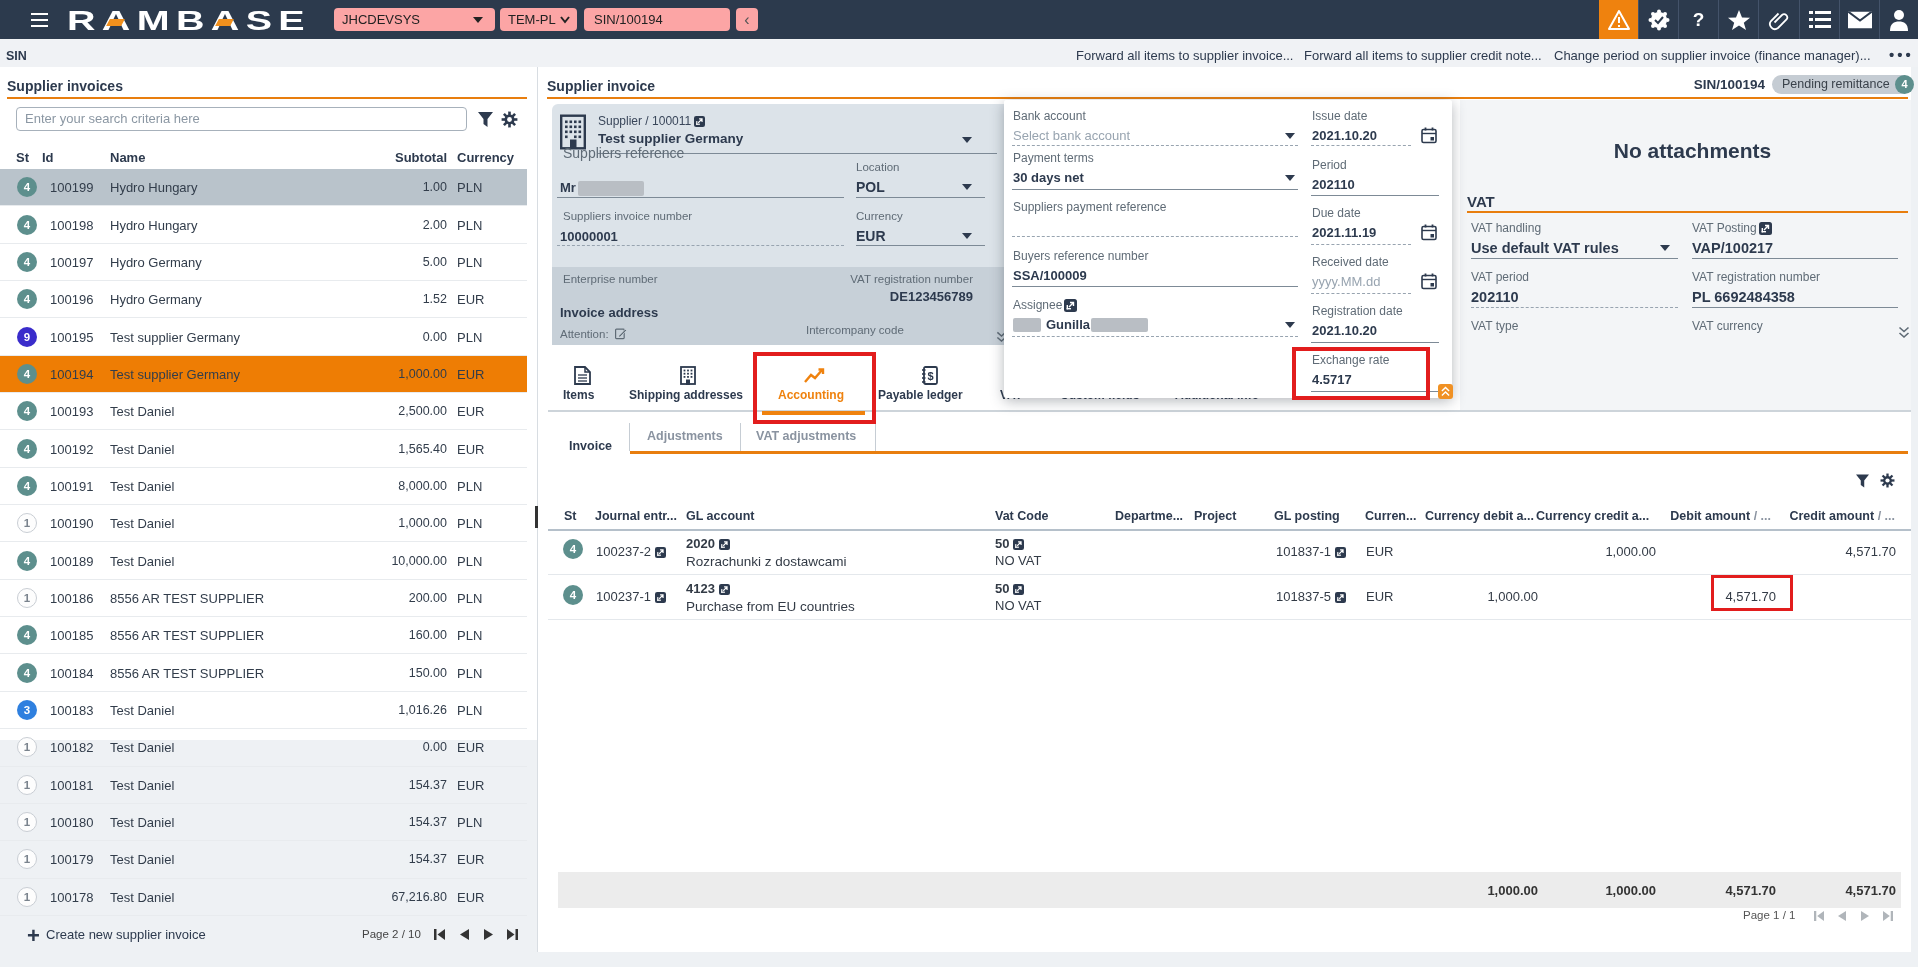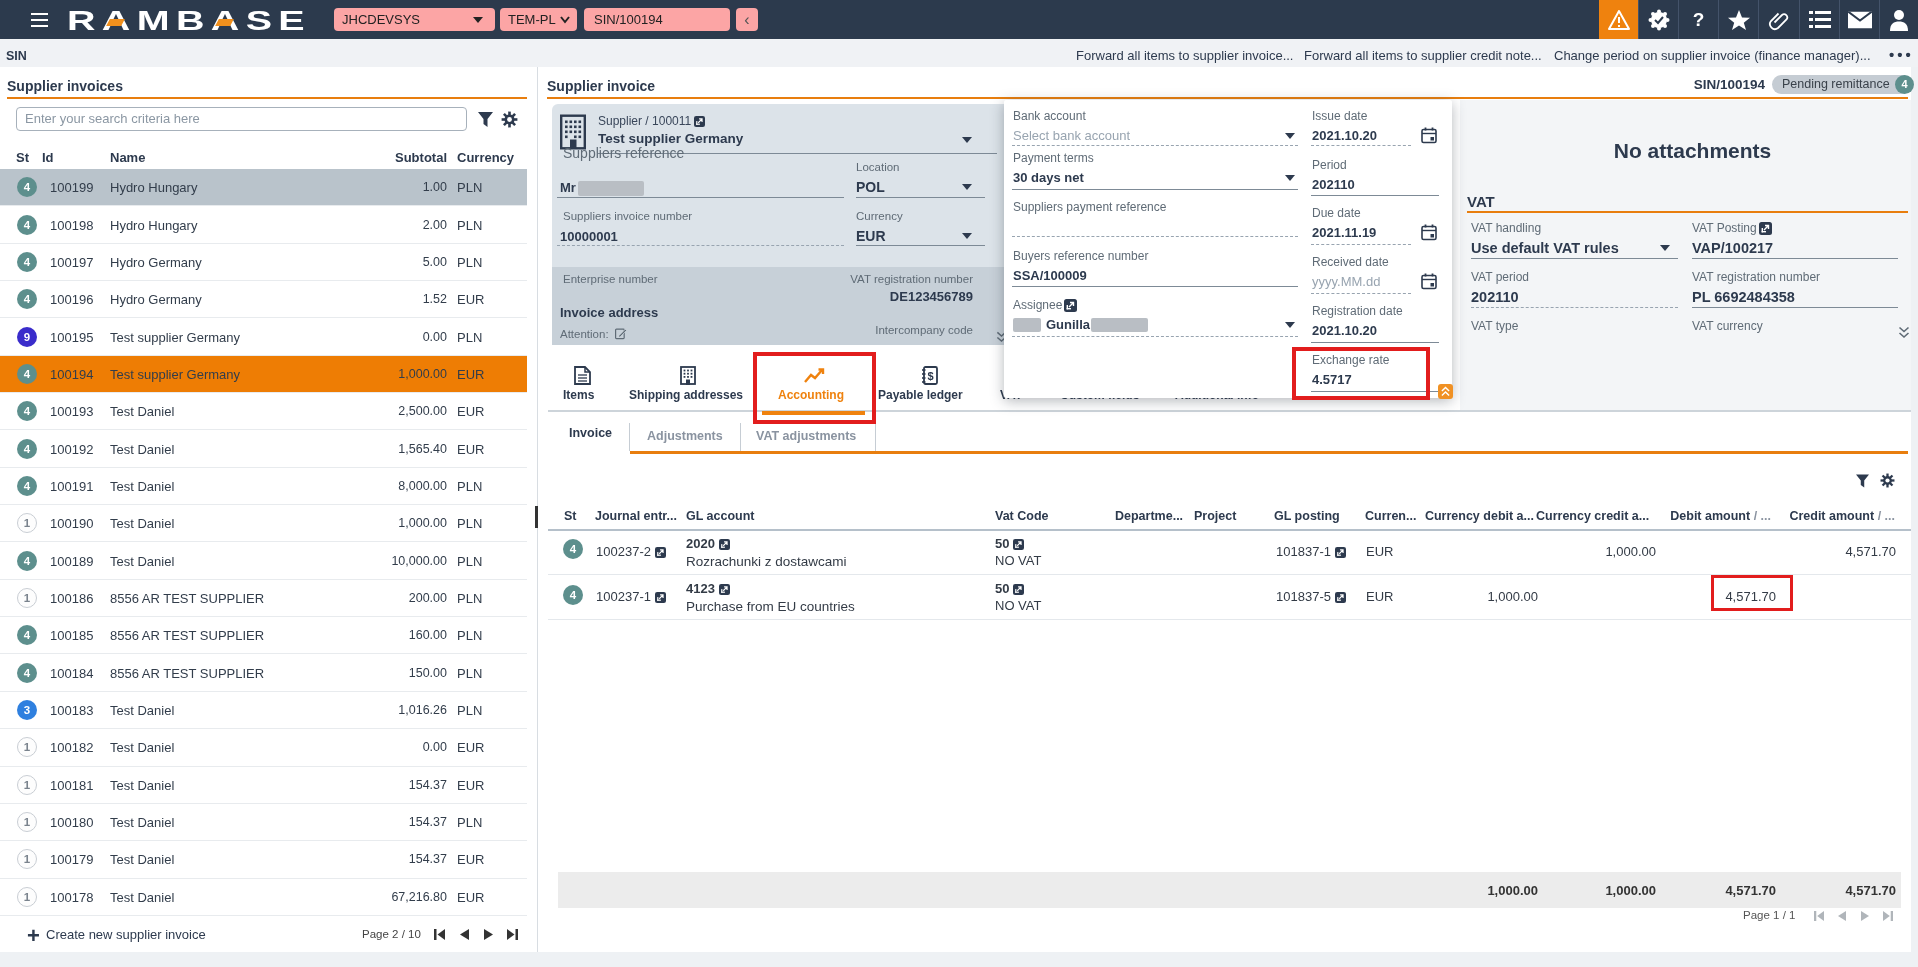--- a/index.html
+++ b/index.html
@@ -14,21 +14,21 @@
 #burger div { position:absolute; left:31px; width:17px; height:2px; background:#fff; }
 #logo { position:absolute; left:67px; top:5px; font-weight:bold; font-size:28px; letter-spacing:4.5px; color:#fff; transform:scaleX(1.41); transform-origin:0 0; white-space:nowrap; }
 .tsel { position:absolute; top:8px; height:23px; background:#fca5a5; border-radius:4px; font-size:13px; color:#222; line-height:23px; white-space:nowrap; }
 .caret { position:absolute; width:0; height:0; border-left:5px solid transparent; border-right:5px solid transparent; border-top:6px solid #222; }
 .ticon { position:absolute; top:0; width:40px; height:39px; border-left:1px solid #44536a; }
 .ticon svg { position:absolute; left:50%; top:50%; transform:translate(-50%,-50%); }
 
 #crumb { position:absolute; left:0; top:39px; width:1918px; height:28px; background:#f0f2f5; }
 .toplink { position:absolute; top:48px; font-size:13px; color:#2d3a4e; white-space:nowrap; }
 
-#lpanel { position:absolute; left:0; top:67px; width:537px; height:885px; background:#fff; }
+#lpanel { position:absolute; left:0; top:67px; width:537px; height:673px; background:#fff; }
 #rpanel { position:absolute; left:538px; top:67px; width:1373px; height:885px; background:#fff; }
 #vdiv { position:absolute; left:537px; top:67px; width:1px; height:885px; background:#d8dde2; }
 #handle { position:absolute; left:535px; top:506px; width:4px; height:22px; background:#333; }
 .ptitle { font-weight:bold; font-size:14px; color:#2d3a4e; white-space:nowrap; }
 .oline { position:absolute; height:2px; background:#e87e0e; }
 
 #search { position:absolute; left:16px; top:40px; width:451px; height:24px; border:1px solid #a7b1bb; border-radius:4px; background:#fff; font-size:13px; color:#8b97a3; line-height:22px; padding-left:8px; }
 .lhdr { position:absolute; top:83px; font-weight:bold; font-size:13px; color:#2d3a4e; white-space:nowrap; }
 #lrows { position:absolute; left:0px; top:102px; width:527px; }
 .lrow { position:relative; height:37.35px; border-bottom:1px solid #e8ebee; font-size:13px; color:#323d4b; }
@@ -398,21 +398,21 @@
   <div class="uline" style="left:856px; top:245px; width:129px;"></div>
   <div class="lbl" style="left:563px; top:273px; font-size:11.5px;">Enterprise number</div>
   <div class="lbl" style="left:803px; top:273px; width:170px; text-align:right; font-size:11.5px;">VAT registration number</div>
   <div class="val" style="left:823px; top:289px; width:150px; text-align:right;">DE123456789</div>
   <div class="abs b navy" style="left:560px; top:305px; font-size:13px;">Invoice address</div>
   <div class="lbl" style="left:560px; top:328px; font-size:11.5px;">Attention:</div>
   <svg class="abs" style="left:615px; top:327px;" width="12" height="13" viewBox="0 0 14 14">
       <rect x="0.7" y="2" width="10" height="11" rx="1" fill="none" stroke="#5f6b76" stroke-width="1.4"></rect>
       <path d="M4.5 9.5 L12 2 L13.5 3.5 L6 11 L4 11.5 Z" fill="#5f6b76" stroke="#dce3e9" stroke-width="0.8"></path>
     </svg>
-  <div class="lbl" style="left:806px; top:324px; width:167px; text-align:right; font-size:11.5px;">Intercompany code</div>
+  <div class="lbl" style="left:806px; top:324px; width:167px; text-align:left; font-size:11.5px;">Intercompany code</div>
   <svg class="abs" style="left:996px; top:331px;" width="11" height="12" viewBox="0 0 12 13">
       <g fill="none" stroke="#5f6b76" stroke-width="1.6">
         <path d="M1.5 1.5 L6 5.5 L10.5 1.5"></path>
         <path d="M1.5 7 L6 11 L10.5 7"></path>
       </g>
     </svg>
 
   <svg class="abs" style="left:574px; top:366px;" width="17" height="19" viewBox="0 0 17 19">
       <path d="M1 1 H11 L16 6 V18 H1 Z" fill="none" stroke="#2d3a4e" stroke-width="1.8"></path>
       <path d="M11 1 V6 H16" fill="none" stroke="#2d3a4e" stroke-width="1.5"></path>
@@ -457,21 +457,21 @@
   <div class="tab-lbl" style="left:878px;">Payable ledger</div>
   <div class="tab-lbl" style="left:1000px;">VAT</div>
   <div class="tab-lbl" style="left:1060px;">Custom fields</div>
   <div class="tab-lbl" style="left:1175px;">Additional info</div>
   <div class="abs" style="left:548px; top:410px; width:1363px; height:1.5px; background:#cdd4da;"></div>
   <div class="abs" style="left:762px; top:411px; width:103px; height:4px; background:#ef820e;"></div>
 
   <div class="abs" style="left:629px; top:423px; width:1px; height:28px; background:#c6cdd4;"></div>
   <div class="abs" style="left:740px; top:423px; width:1px; height:28px; background:#c6cdd4;"></div>
   <div class="abs" style="left:875px; top:423px; width:1px; height:28px; background:#c6cdd4;"></div>
-  <div class="subtab navy" style="left:569px; top:426px;">Invoice</div>
+  <div class="subtab navy" style="left:569px; top:439px;">Invoice</div>
   <div class="subtab" style="left:647px; top:429px; color:#8a93a0;">Adjustments</div>
   <div class="subtab" style="left:756px; top:429px; color:#8a93a0;">VAT adjustments</div>
   <div class="abs" style="left:630px; top:451px; width:1278px; height:2.5px; background:#e87e0e;"></div>
 
   <svg class="abs" style="left:1856px; top:474px;" width="13" height="14" viewBox="0 0 15 15">
       <path d="M0 0 H15 L9.5 7 V15 L5.5 12 V7 Z" fill="#2d3a4e"></path>
     </svg>
   <svg class="abs" style="left:1880px; top:473px;" width="15" height="15" viewBox="0 0 17 17">
       <g fill="#2d3a4e">
         <circle cx="8.5" cy="8.5" r="5"></circle>

